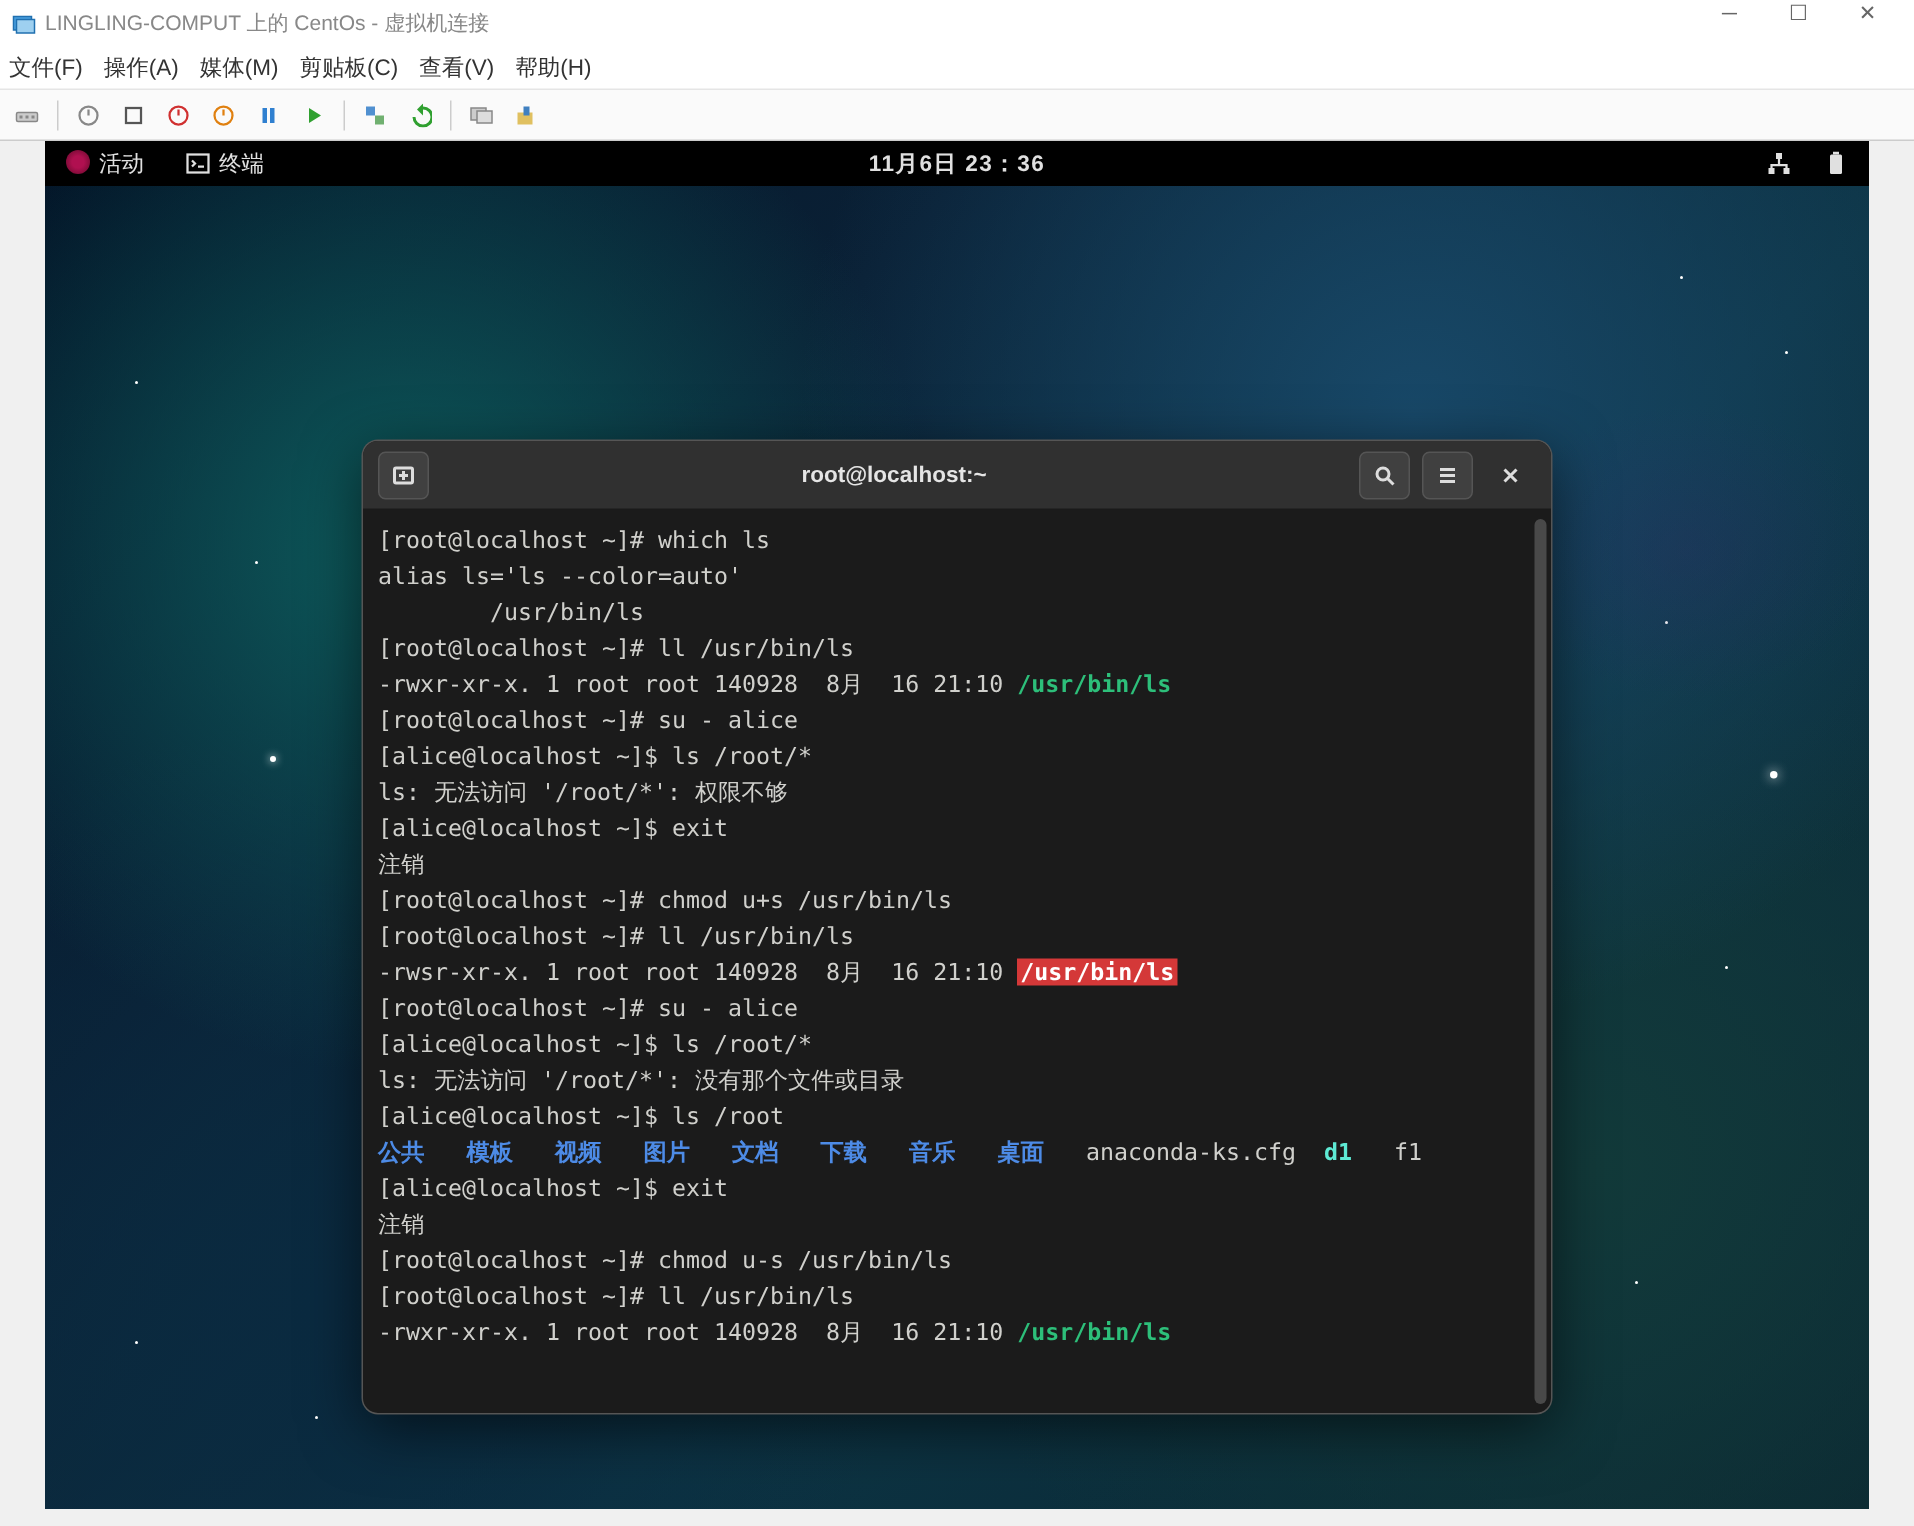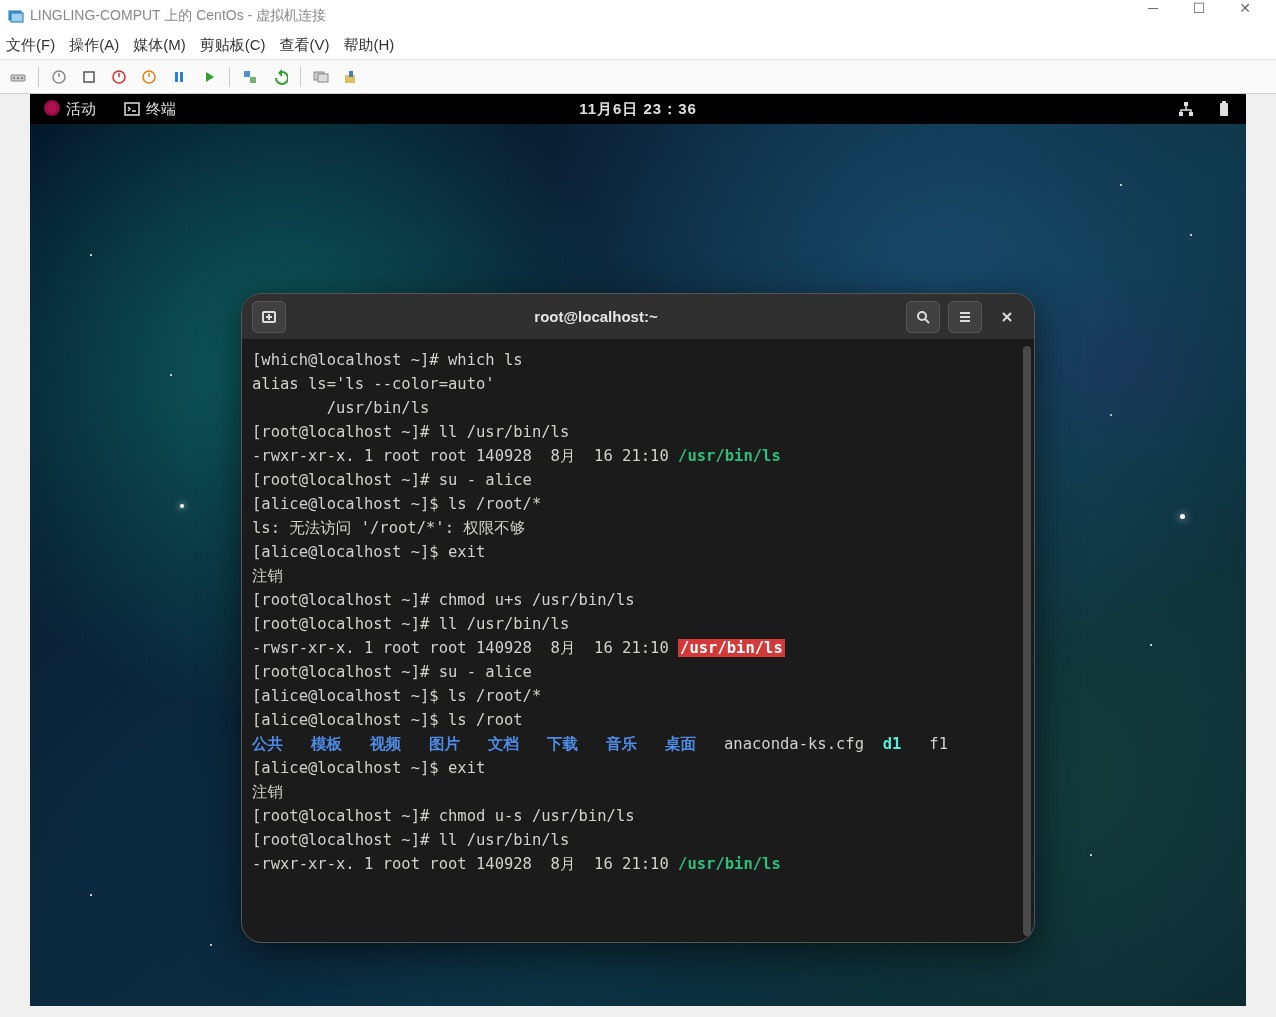--- a/index.html
+++ b/index.html
@@ -39,21 +39,21 @@
 
 .gnome-bar { height: 30px; background: #000; display: flex; align-items: center; color: #e0e0e0; font-size: 15px; font-weight: 500; padding: 0 14px; position: relative; z-index: 2;}
 .gnome-bar .activities { display: flex; align-items: flex-start; gap: 6px; }
 .gnome-bar .activities .logo { width:16px; height:16px; border-radius:50%; background:radial-gradient(circle, #b01050 35%, #600828 100%); display:inline-block;}
 .gnome-bar .terminal-indicator { margin-left: 28px; display:flex; align-items:center; gap:6px;}
 .gnome-bar .clock { position: absolute; left: 50%; transform: translateX(-50%); font-weight:600; letter-spacing:1px;}
 .gnome-bar .tray { margin-left: auto; display: flex; gap: 22px; align-items: center; }
 .tray svg { width:16px; height:16px; fill:#e0e0e0; }
 
 
-.term-window { position: absolute; left: 212px; top: 200px; width: 792px; height: 648px; background: #1b1b1b; border-radius: 20px; box-shadow: 0 0 0 1px #555, 0 10px 40px rgba(0,0,0,0.6); z-index: 3; overflow: hidden; }
+.term-window { position: absolute; left: 212px; top: 200px; width: 792px; height: 648px; background: #1b1b1b; border-radius: 10px; box-shadow: 0 0 0 1px #555, 0 10px 40px rgba(0,0,0,0.6); z-index: 3; overflow: hidden; }
 .term-header { height: 46px; background: #303030; display: flex; align-items: center; padding: 0 10px; gap: 8px; border-bottom: 1px solid #1a1a1a;}
 .th-btn { width: 34px; height: 32px; border-radius: 5px; background: #404040; display: flex; align-items: center; justify-content: center; cursor: pointer; border: 1px solid #555;}
 .th-btn svg { width:16px; height:16px; stroke:#ddd; fill:none; stroke-width:2;}
 .th-btn.plain { background:transparent; border:none;}
 .term-title { flex:1; text-align:center; color:#e5e5e5; font-size:15px; font-weight:600;}
 
 .term-body { position: relative; padding: 8px 10px; font-family: "DejaVu Sans Mono","Consolas",monospace; font-size: 15.5px; line-height: 24px; color: #d0d0cc; height: calc(100% - 46px); overflow: hidden;}
 .term-body .scroll { position:absolute; right:3px; top:6px; width:8px; height: calc(100% - 12px); background: rgba(120,120,120,0.5); border-radius:4px;}
 
 .green { color: #2dbf7a; font-weight: 600; }
@@ -222,35 +222,36 @@
       </div>
       <div class="th-btn plain">
         <svg viewBox="0 0 16 16">
             <path d="M4 4l8 8M12 4l-8 8"></path>
           </svg>
       </div>
     </div>
     <div class="term-body">
       <div class="scroll"></div>
       <div id="term-lines">
-          <div style="white-space: pre;"><span>[which@localhost ~]# which ls</span></div>
+          <div style="white-space: pre;"><span>[root@localhost ~]# which ls</span></div>
           <div style="white-space: pre;"><span>alias ls='ls --color=auto'</span></div>
           <div style="white-space: pre;"><span>        /usr/bin/ls</span></div>
           <div style="white-space: pre;"><span>[root@localhost ~]# ll /usr/bin/ls</span></div>
           <div style="white-space: pre;"><span>-rwxr-xr-x. 1 root root 140928  8月  16 21:10 </span><span class="green">/usr/bin/ls</span></div>
           <div style="white-space: pre;"><span>[root@localhost ~]# su - alice</span></div>
           <div style="white-space: pre;"><span>[alice@localhost ~]$ ls /root/*</span></div>
           <div style="white-space: pre;"><span>ls: 无法访问 '/root/*': 权限不够</span></div>
           <div style="white-space: pre;"><span>[alice@localhost ~]$ exit</span></div>
           <div style="white-space: pre;"><span>注销</span></div>
           <div style="white-space: pre;"><span>[root@localhost ~]# chmod u+s /usr/bin/ls</span></div>
           <div style="white-space: pre;"><span>[root@localhost ~]# ll /usr/bin/ls</span></div>
           <div style="white-space: pre;"><span>-rwsr-xr-x. 1 root root 140928  8月  16 21:10 </span><span class="red-hl">/usr/bin/ls</span></div>
           <div style="white-space: pre;"><span>[root@localhost ~]# su - alice</span></div>
           <div style="white-space: pre;"><span>[alice@localhost ~]$ ls /root/*</span></div>
+          <div style="white-space: pre;"><span>ls: 无法访问 '/root/*': 没有那个文件或目录</span></div>
           <div style="white-space: pre;"><span>[alice@localhost ~]$ ls /root</span></div>
           <div style="white-space: pre;"><span class="blue">公共</span><span>   </span><span class="blue">模板</span><span>   </span><span class="blue">视频</span><span>   </span><span class="blue">图片</span><span>   </span><span class="blue">文档</span><span>   </span><span class="blue">下载</span><span>   </span><span class="blue">音乐</span><span>   </span><span class="blue">桌面</span><span>   anaconda-ks.cfg  </span><span class="cyan">d1</span><span>   f1</span></div>
           <div style="white-space: pre;"><span>[alice@localhost ~]$ exit</span></div>
           <div style="white-space: pre;"><span>注销</span></div>
           <div style="white-space: pre;"><span>[root@localhost ~]# chmod u-s /usr/bin/ls</span></div>
           <div style="white-space: pre;"><span>[root@localhost ~]# ll /usr/bin/ls</span></div>
           <div style="white-space: pre;"><span>-rwxr-xr-x. 1 root root 140928  8月  16 21:10 </span><span class="green">/usr/bin/ls</span></div>
         </div>
     </div>
   </div>

